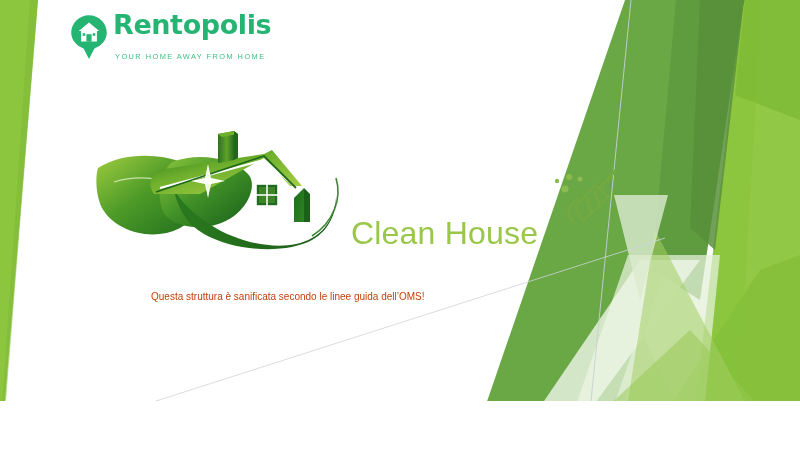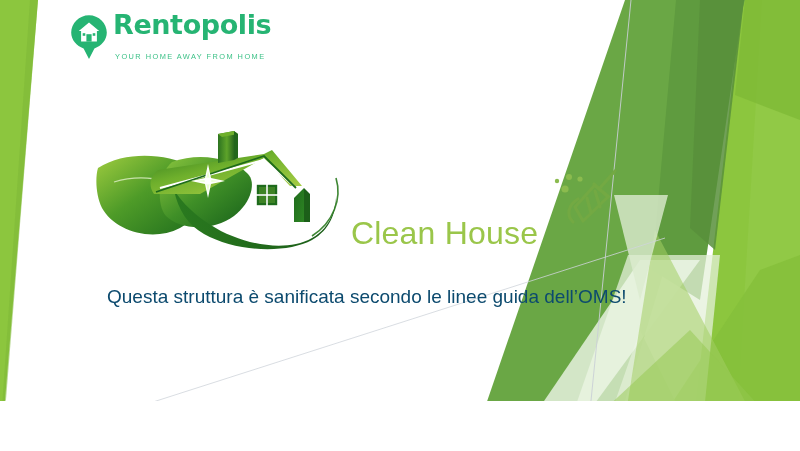--- a/index.html
+++ b/index.html
@@ -92,24 +92,25 @@
   }
 
   
   #body-copy{
     position:absolute;
     left:107px; top:282px;
     width:560px;
   }
   #body-copy p{
     font-family:"Liberation Sans", sans-serif;
-    font-size:19px;
-    color:#0c4a6e;
+    font-size:10px;
+    color:#c2410c;
     line-height:30px;
     white-space:nowrap;
+    margin-left:44px;
   }
 </style>
 </head>
 <body>
 
 <div id="slide">
 
   <svg id="bg-deco" viewBox="0 0 800 451" preserveAspectRatio="none" xmlns="http://www.w3.org/2000/svg">
 
     <polygon points="0,0 38,0 4,412 0,420" fill="#8cc63e"></polygon>

